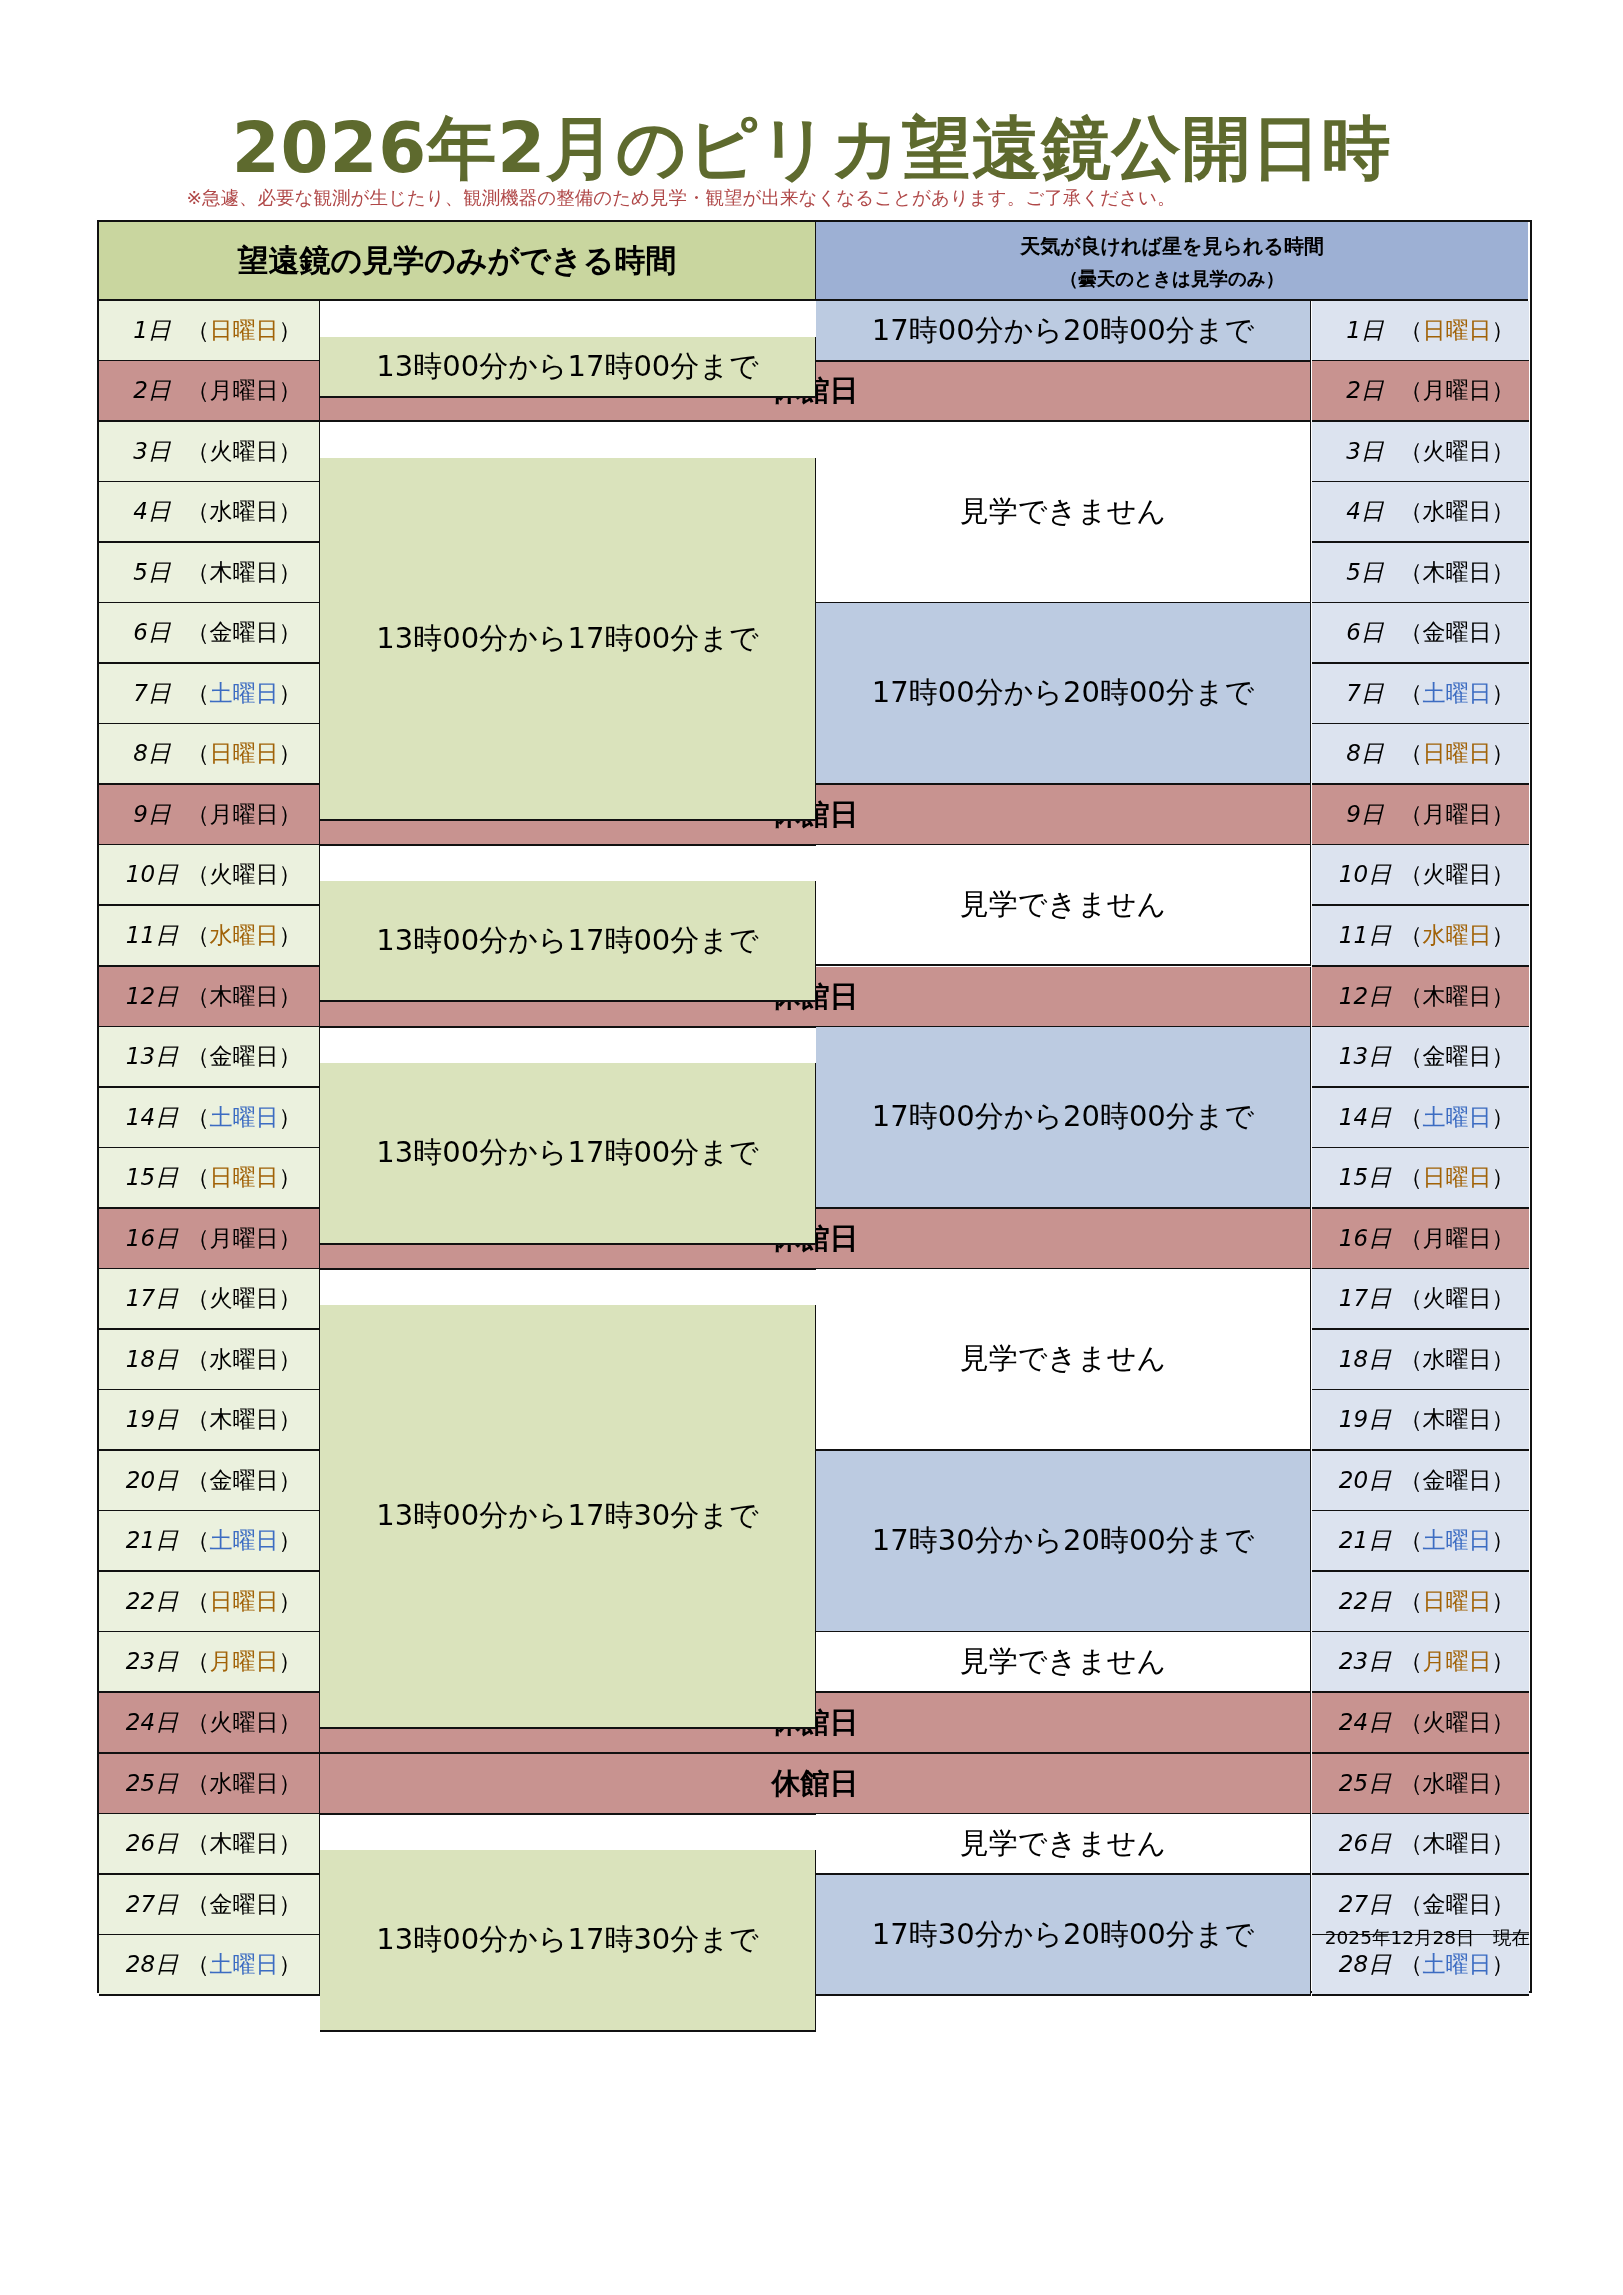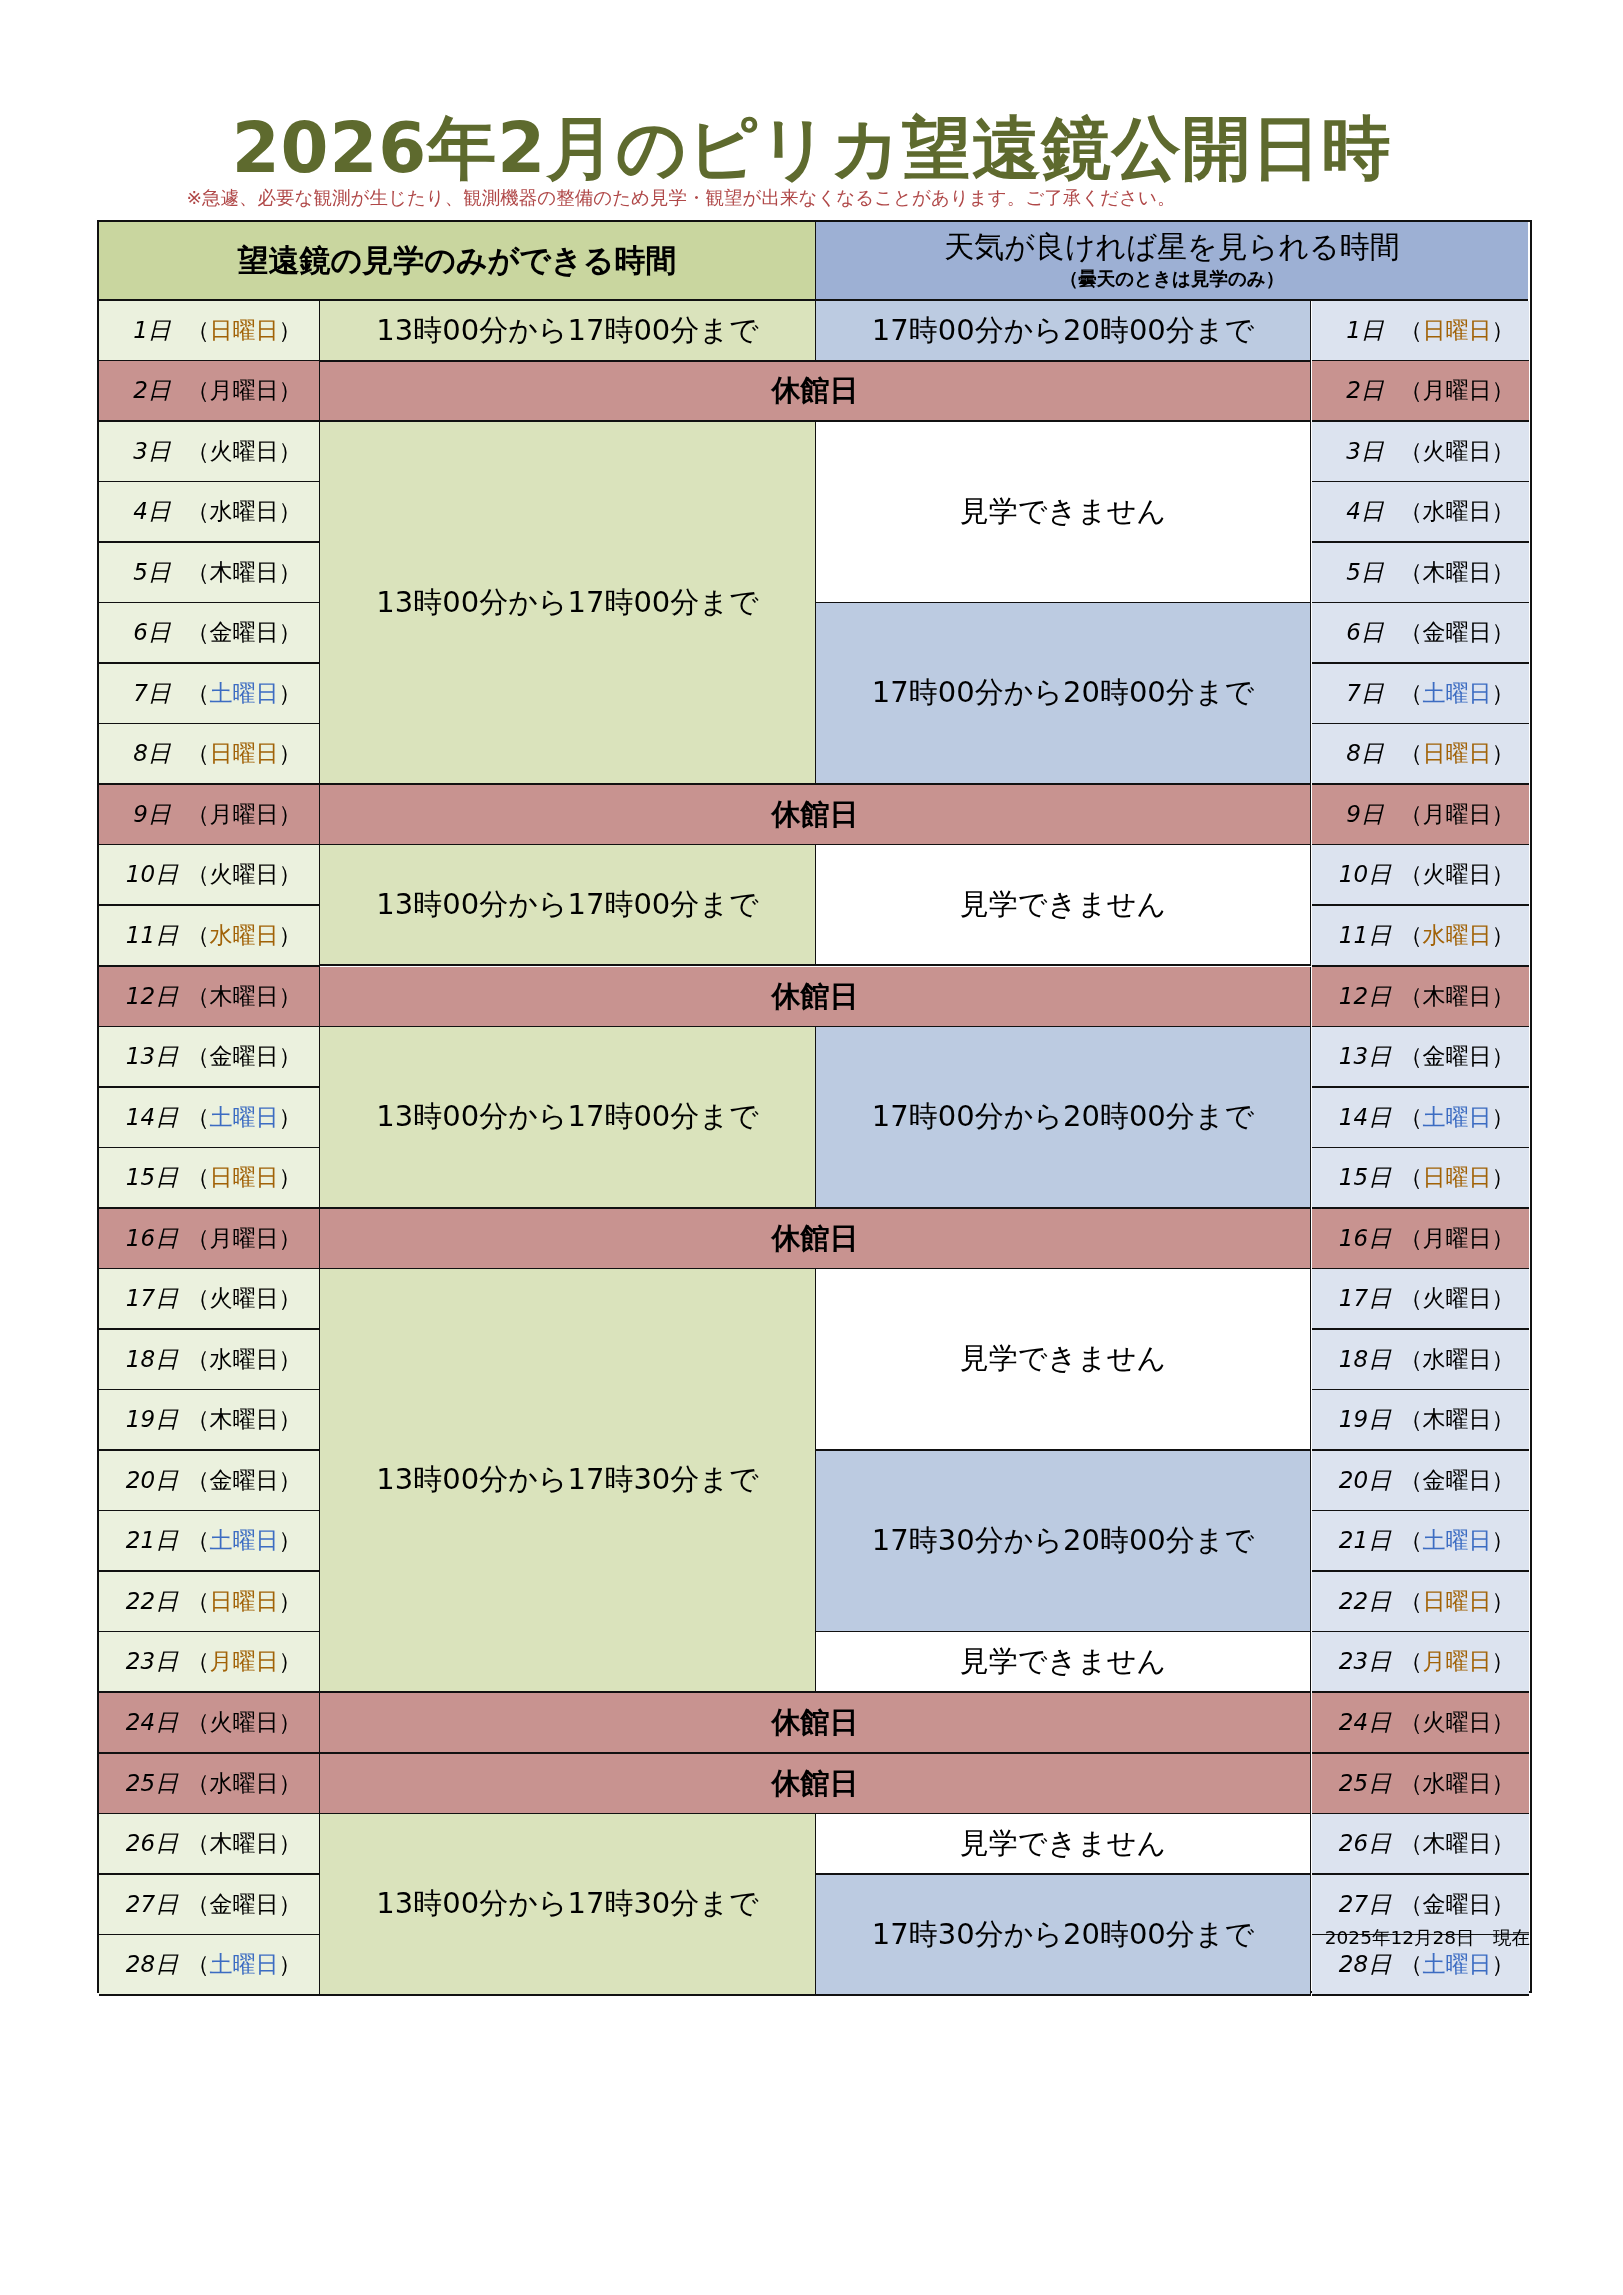--- a/index.html
+++ b/index.html
@@ -5,25 +5,25 @@
   html, body { margin:0; padding:0; background:#ffffff; }
   body { width:1623px; height:2295px; position:relative; font-family:"DejaVu Sans", sans-serif; color:#000; }
   .title { position:absolute; left:0; top:104px; width:1623px; text-align:center; font-size:69px; color:#5e6a2e; font-weight:bold; letter-spacing:0.9px; line-height:88px; }
   .notice { position:absolute; left:0; top:184px; width:1362px; text-align:center; font-size:18.5px; color:#b04848; line-height:28px; }
   .tbl { position:absolute; left:97px; top:220px; width:1435px; border:2.8px solid #111; box-sizing:border-box; }
   .cell { position:absolute; box-sizing:border-box; border-right:1.4px solid #111; border-bottom:2.3px solid #111; display:flex; align-items:center; justify-content:center; text-align:center; }
   .date { font-size:23px; justify-content:flex-start; padding-left:18.5px; white-space:pre; }
   .date .dn { display:inline-block; width:69px;font-style:italic; }
   .hdr-left { background:#c9d69f; font-size:31px; font-weight:bold; }
   .hdr-right { background:#9db0d4; flex-direction:column; }
-  .hdr-right .l1 { font-size:30px; font-weight:normal; line-height:37px; }
+  .hdr-right .l1 { font-size:20px; font-weight:bold; line-height:37px; }
   .hdr-right .l2 { font-size:18.5px; font-weight:bold; line-height:28px; }
   .c-date-l { background:#ebf1de; }
   .c-date-r { background:#dce3ef; }
-  .c-day { background:#dae3bc; font-size:29px; }
+  .c-day { background:#dae3bc; font-size:29px;margin-top:36px; }
   .c-night { background:#bccbe1; font-size:29px;align-items:center; }
   .c-none { background:#ffffff; font-size:29px; }
   .c-closed { background:#c89390; font-size:29px; font-weight:bold; }
   .c-closed-date { background:#c89390; }
   .red { color:#a16207; }
   .blue { color:#3c6cc2; }
   .black { color:#000; }
   .footer { position:absolute; right:93px; top:1924px; font-size:18.5px; line-height:28px; }
 </style>
 </head>

